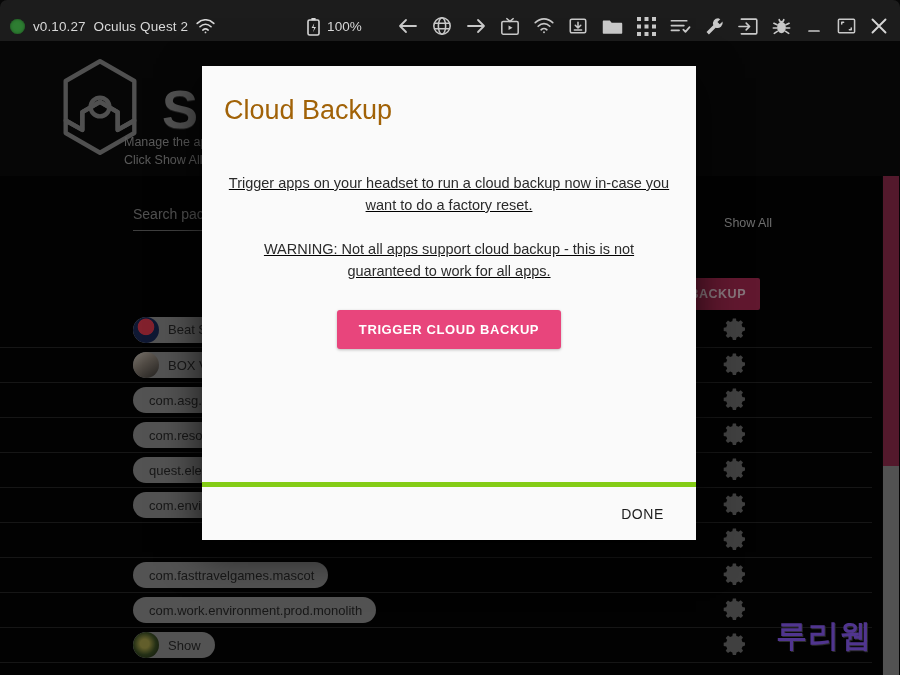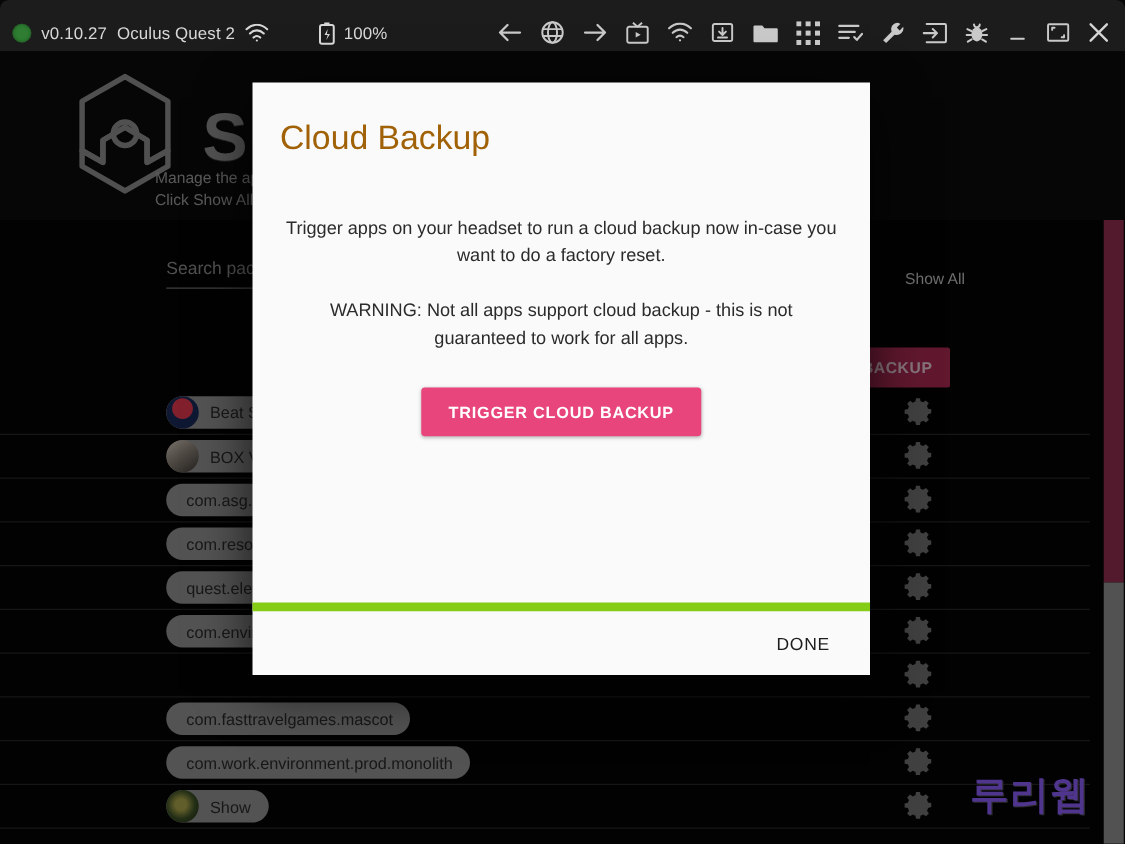--- a/index.html
+++ b/index.html
@@ -31,21 +31,21 @@
     width: 15px; height: 15px; border-radius: 50%;
     background: #2e7d32;
     box-shadow: 0 0 3px #1b4d1e inset;
   }
   .tb-text {
     color: #d8d8d8; font-size: 13.5px; letter-spacing: .1px;
     white-space: nowrap;
   }
   .tb-mid {
     display: flex; align-items: center; gap: 7px;
-    margin-left: 40px;
+    margin-left: 92px;
   }
   .tb-right {
     margin-left: auto;
     display: flex; align-items: center; gap: 14px;
   }
   .ic { display: inline-flex; align-items: center; justify-content: center; }
   .ic svg { display: block; }
 
   
   .header {
@@ -181,36 +181,37 @@
     display: flex; flex-direction: column;
   }
   .dlg-title {
     font-size: 27px; color: #a16207;
     padding: 29px 0 0 22px; font-weight: 400;
   }
   .dlg-body {
     flex: 1;
     padding: 46px 26px 0 26px;
     text-align: center;
+    text-decoration: underline;
   }
   .dlg-p {
     color: #2b2b2b; font-size: 14.5px; line-height: 22px;
     margin-bottom: 22px;
   }
   .trigger-btn {
     margin-top: 6px;
     background: #e8457c; color: #ffffff;
     border: none; border-radius: 3px;
     padding: 12px 22px;
     font-size: 13px; font-weight: 700; letter-spacing: .6px;
     font-family: "Liberation Sans", sans-serif;
     box-shadow: 0 1px 3px rgba(0,0,0,.25);
   }
   .dlg-footer {
-    height: 58px; border-top: 7px solid #84cc16;
+    height: 58px; border-top: 5px solid #84cc16;
     display: flex; align-items: center; justify-content: flex-end;
     padding-right: 18px;
   }
   .done-btn {
     background: transparent; border: none;
     color: #1d1d1d; font-size: 14px; font-weight: 400;
     letter-spacing: .6px; padding: 8px 14px;
     font-family: "Liberation Sans", sans-serif;
   }
 </style>

